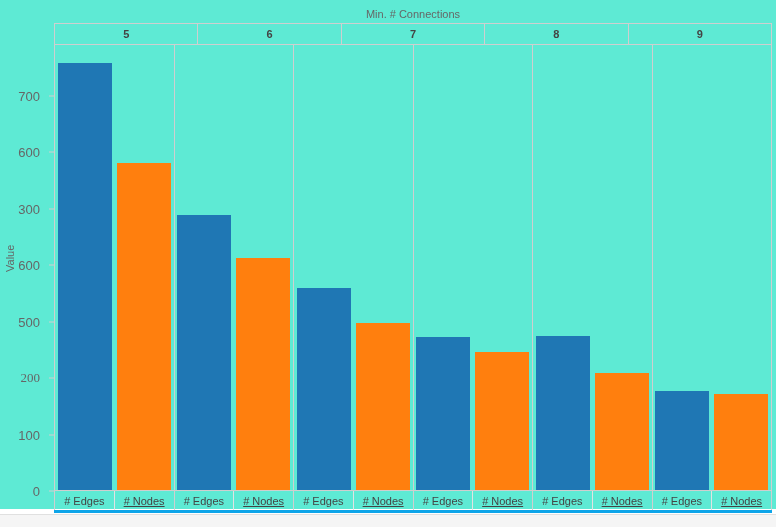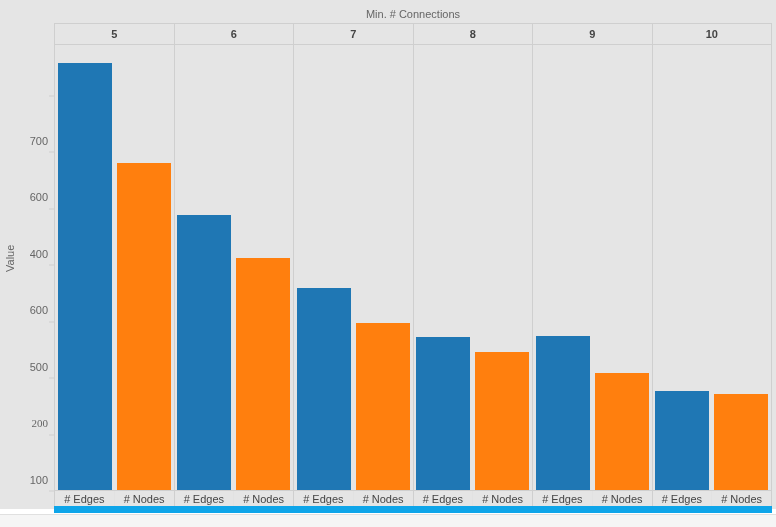--- a/index.html
+++ b/index.html
@@ -13,21 +13,21 @@
     font-family: "Liberation Sans", sans-serif;
     overflow: hidden;
     position: relative;
   }
 
   #chart-root {
     position: absolute;
     left: 0; top: 0;
     width: 776px;
     height: 509px;
-    background: #e5e5e5;
+    background: #5eead4;
     box-sizing: border-box;
   }
 
   
   .col-title {
     position: absolute;
     left: 54px;
     top: 6px;
     width: 718px;
     height: 16px;
@@ -77,26 +77,25 @@
   }
   .y-ticks {
     position: absolute;
     left: 18px;
     top: 45px;
     width: 36px;
     height: 446px;
   }
   .y-tick {
     position: absolute;
-    right: 6px;
+    right: 14px;
     transform: translateY(-50%);
-    font-size: 11px;
+    font-size: 13px;
     color: #666666;
     white-space: nowrap;
-    margin-top: 45px;
   }
   .y-tick-mark {
     position: absolute;
     right: 0px;
     width: 5px;
     height: 1px;
     background: #cfcfcf;
     transform: translateY(-50%);
   }
 
@@ -133,39 +132,39 @@
 
   
   .x-band {
     position: absolute;
     left: 54px;
     top: 491px;
     width: 718px;
     height: 22px;
     display: flex;
     box-sizing: border-box;
-    border-bottom: 7px solid #0ea5e9;
+    border-bottom: 3px solid #0ea5e9;
   }
   .x-panel {
     flex: 1 1 0;
     display: flex;
     border-right: 1px solid #cfcfcf;
     box-sizing: border-box;
   }
   .x-panel:first-child { border-left: 1px solid #cfcfcf; }
   .x-cell {
     flex: 1 1 0;
     display: flex;
     align-items: center;
     justify-content: center;
     font-size: 11px;
     color: #444444;
     white-space: nowrap;
   }
-  .x-cell.sep { border-left: 1px solid #e2e2e2; }
+  .x-cell.sep { border-left: 1px solid #e2e2e2; text-decoration: underline; }
 
   .bottom-strip {
     position: absolute;
     left: 0;
     top: 514px;
     width: 776px;
     height: 13px;
     background: #f5f5f5;
     border-top: 1px solid #e0e0e0;
     box-sizing: border-box;
@@ -177,37 +176,36 @@
 <div id="chart-root">
 
   <div class="col-title">Min. # Connections</div>
 
   <div class="header-band">
     <div class="header-cell">5</div>
     <div class="header-cell">6</div>
     <div class="header-cell">7</div>
     <div class="header-cell">8</div>
     <div class="header-cell">9</div>
-    <div class="header-cell">10</div>
   </div>
 
   <div class="y-axis-title">Value</div>
 
   <div class="y-ticks" id="y-ticks">
       <div class="y-tick" style="top: 446px;">0</div>
       <div class="y-tick-mark" style="top: 446px;"></div>
       <div class="y-tick" style="top: 389.544px;">100</div>
       <div class="y-tick-mark" style="top: 389.544px;"></div>
       <div class="y-tick" style="top: 333.089px; font-family: Liberation Serif, serif;">200</div>
       <div class="y-tick-mark" style="top: 333.089px;"></div>
       <div class="y-tick" style="top: 276.633px;">500</div>
       <div class="y-tick-mark" style="top: 276.633px;"></div>
       <div class="y-tick" style="top: 220.177px;">600</div>
       <div class="y-tick-mark" style="top: 220.177px;"></div>
-      <div class="y-tick" style="top: 163.722px;">400</div>
+      <div class="y-tick" style="top: 163.722px;">300</div>
       <div class="y-tick-mark" style="top: 163.722px;"></div>
       <div class="y-tick" style="top: 107.266px;">600</div>
       <div class="y-tick-mark" style="top: 107.266px;"></div>
       <div class="y-tick" style="top: 50.8101px;">700</div>
       <div class="y-tick-mark" style="top: 50.8101px;"></div>
     </div>
 
   <div class="plot-area" id="plot-area">
       <div class="panel">
         <div class="bar edges" title="# Edges = 758" style="height: 426.975px; background: rgb(31, 119, 180);"></div>

